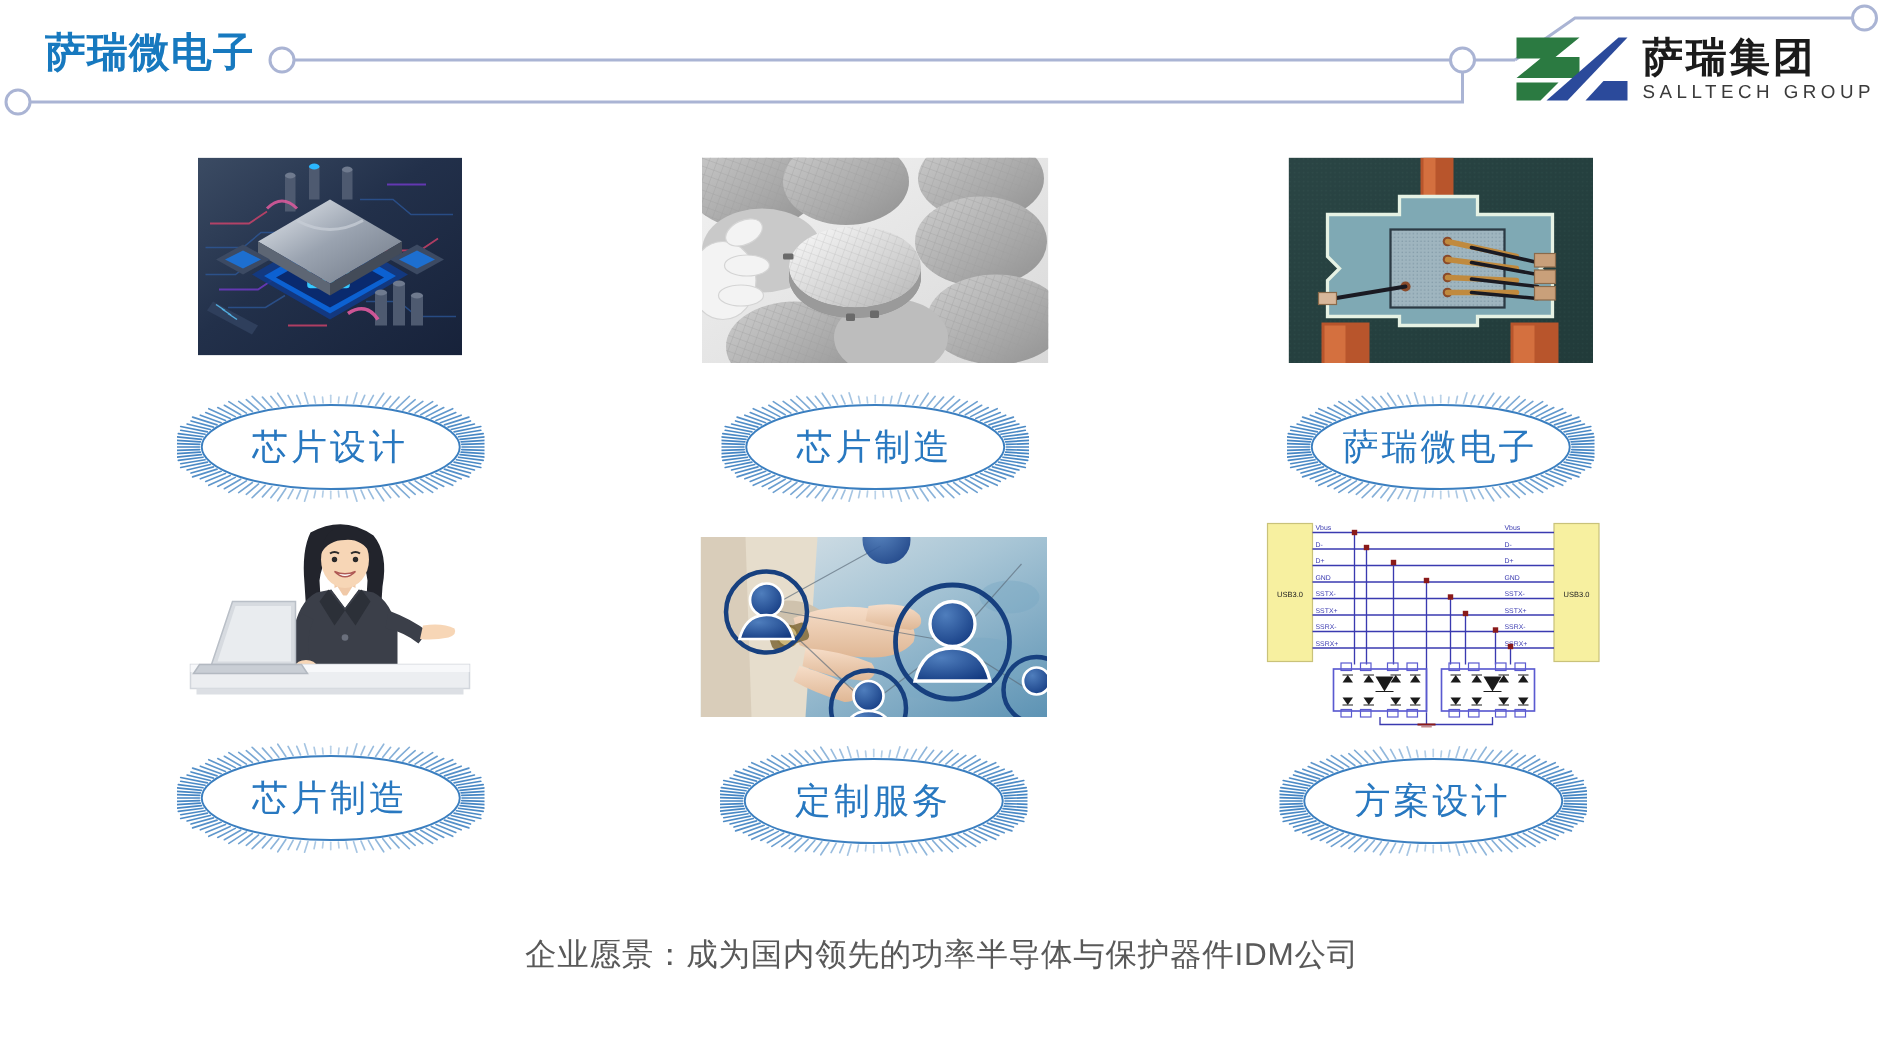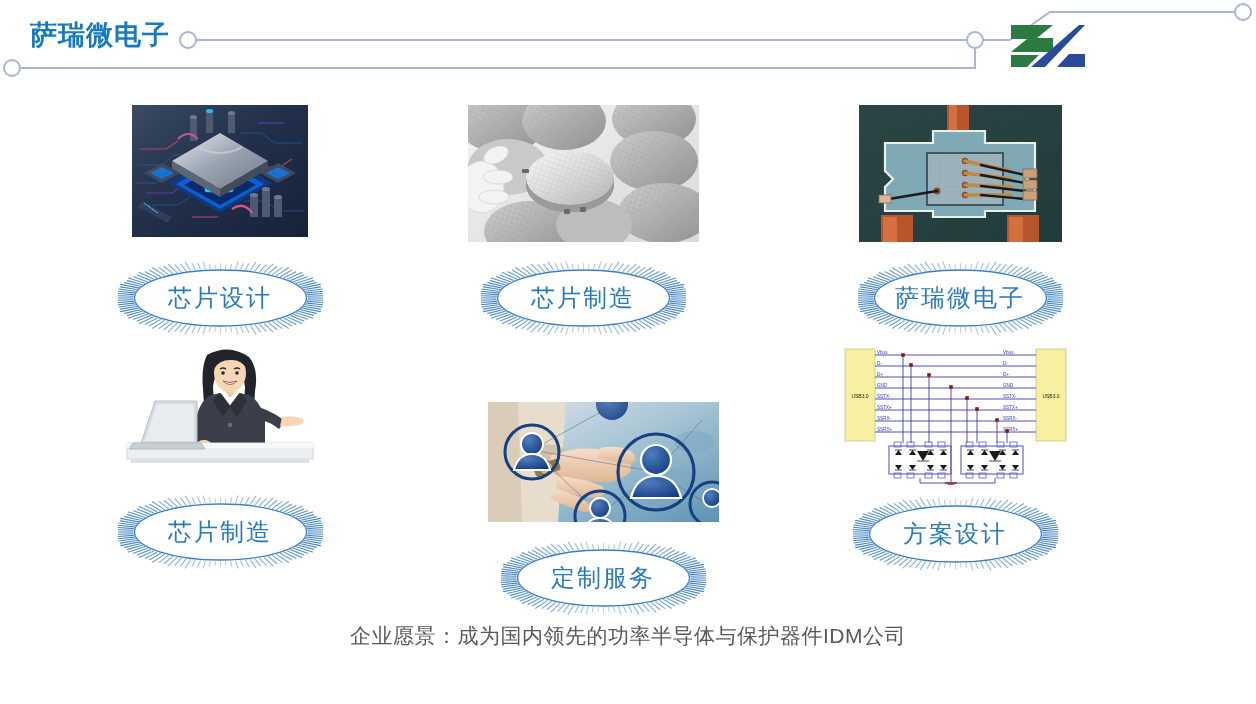--- a/index.html
+++ b/index.html
@@ -156,20 +156,24 @@
 
   <div id="logo">
     <svg id="logo-mark" viewBox="0 0 78 48">
 
       <path d="M2 3 L44 3 L28 16 L44 16 L44 30 L2 30 L18 17 L2 17 Z" fill="#2b7a41"></path>
       <path d="M2 33 L30 33 L18 45 L2 45 Z" fill="#2b7a41"></path>
 
       <path d="M70 3 L76 3 L36 45 L22 45 Z" fill="#2b4a9b"></path>
       <path d="M48 45 L76 45 L76 32 L60 32 Z" fill="#2b4a9b"></path>
     </svg>
+    <div id="logo-text">
+      <div id="logo-cn">萨瑞集团</div>
+      <div id="logo-en">SALLTECH GROUP</div>
+    </div>
   </div>
 </div>
 
 <div id="grid">
 
   <div class="cell" style="left:55px; top:10px;">
     <div class="cell-img" style="width:176px;height:132px;">
       <svg class="art" width="176" height="132" viewBox="0 0 176 132">
         <defs>
           <linearGradient id="bgGrad" x1="0" y1="0" x2="1" y2="1">
@@ -889,21 +893,21 @@
             <line x1="187.64" y1="32.20" x2="204.12" y2="30.05" opacity="0.93"></line>
             <line x1="188.67" y1="33.88" x2="207.37" y2="32.06" opacity="0.94"></line>
             <line x1="189.41" y1="35.58" x2="206.28" y2="34.49" opacity="0.95"></line>
             <line x1="189.85" y1="37.28" x2="206.82" y2="36.74" opacity="0.95"></line>
           </g>
       </svg>
       <div class="txt">芯片制造</div>
     </div>
   </div>
 
-  <div class="cell" style="left:438px; top:263px;margin-top:44px;">
+  <div class="cell" style="left:417px; top:263px;">
     <div class="cell-img" style="width:231px;height:120px;">
       <svg class="art" width="231" height="120" viewBox="0 0 231 120">
         <defs>
           <linearGradient id="netBg" x1="0" y1="0" x2="1" y2="1">
             <stop offset="0%" stop-color="#dfe6ea"></stop>
               <stop offset="45%" stop-color="#a9c6d6"></stop>
               <stop offset="100%" stop-color="#5d93b4"></stop>
           </linearGradient>
           <linearGradient id="skin" x1="0" y1="0" x2="0" y2="1">
             <stop offset="0%" stop-color="#f6ddc8"></stop>

